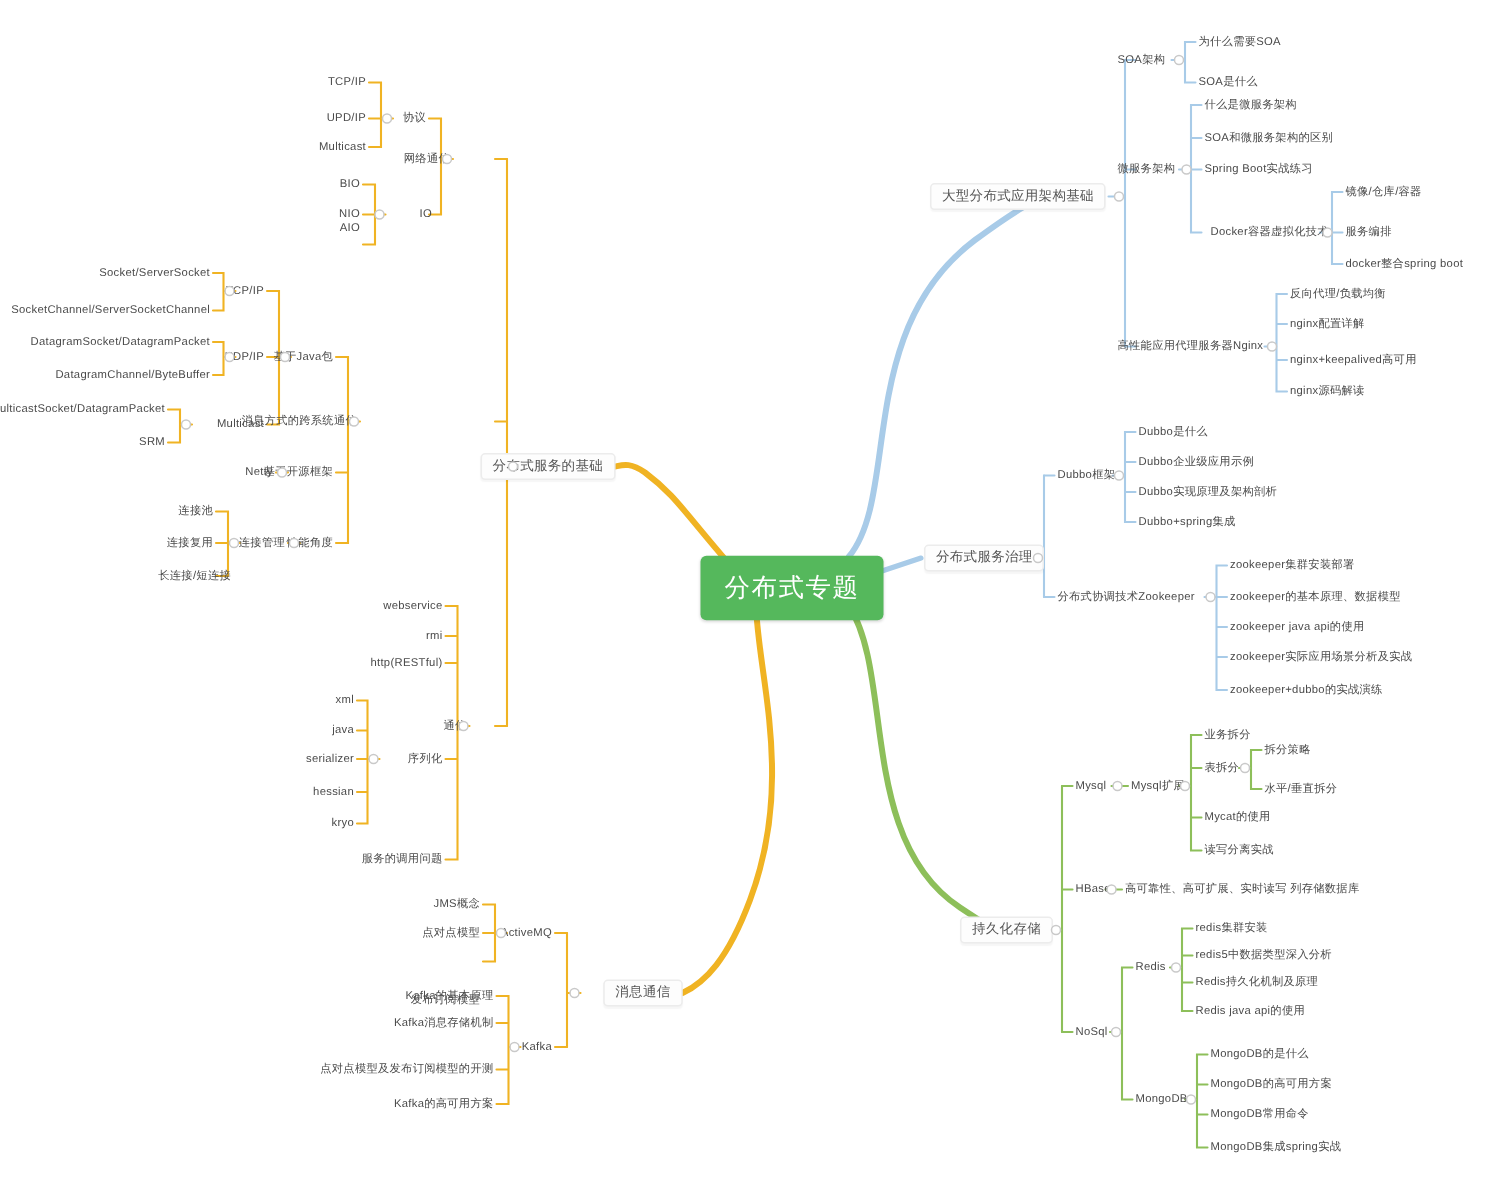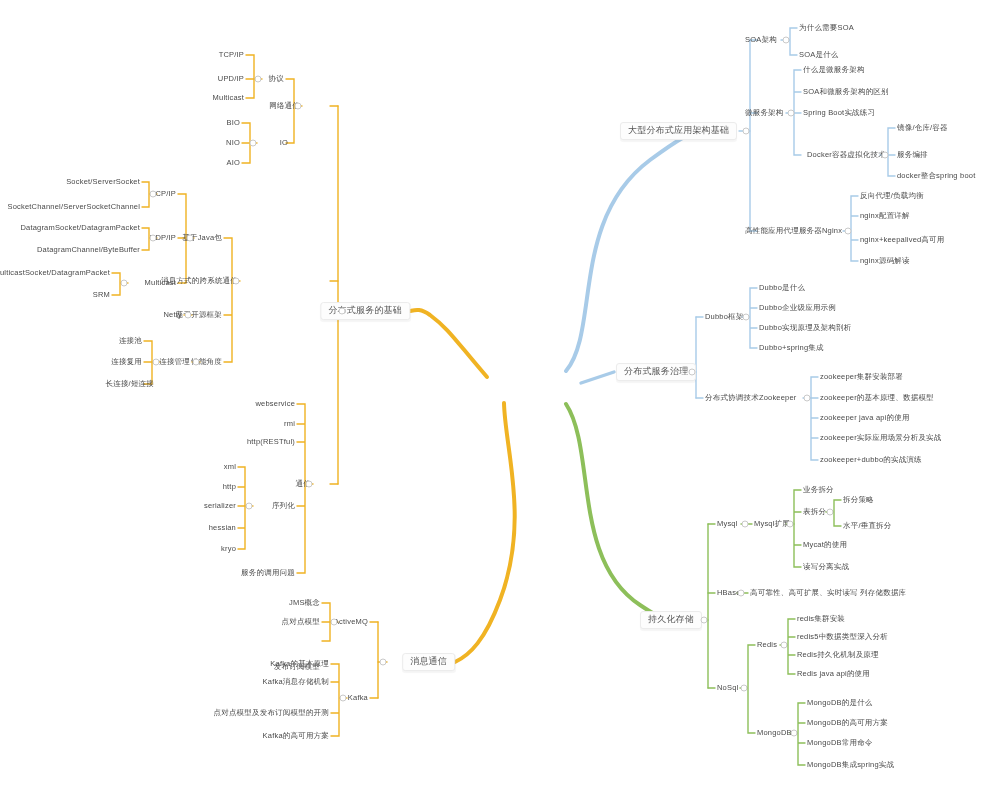--- a/index.html
+++ b/index.html
@@ -110,20 +110,21 @@
       <path d="M378,662 L378,622 M378,662 L378,698" stroke="#f0b323"></path>
       <path d="M378,622 L370,622" stroke="#f0b323"></path>
       <path d="M378,698 L370,698" stroke="#f0b323"></path>
 
       <path d="M338,622 L330,622 M330,622 L330,603 L322,603 M330,622 L330,622 L322,622 M330,622 L330,641 L322,641" stroke="#f0b323"></path>
 
       <path d="M347,698 L339,698 M339,698 L339,664 L331,664 M339,698 L339,682 L331,682 M339,698 L339,713 L331,713 M339,698 L339,736 L331,736" stroke="#f0b323"></path>
     </g>
   </svg>
 
+  <div class="root" style="left:528px;top:392px;">分布式专题</div>
 
   <div class="node l1" style="left:620px;top:131px;">大型分布式应用架构基础</div>
   <div class="bullet" style="left:746px;top:131px;"></div>
 
   <div class="node l2" style="left:745px;top:40px;">SOA架构</div>
   <div class="bullet" style="left:786px;top:40px;"></div>
   <div class="node l2" style="left:799px;top:28px;">为什么需要SOA</div>
   <div class="node l2" style="left:799px;top:55px;">SOA是什么</div>
 
   <div class="node l2" style="left:745px;top:113px;">微服务架构</div>
@@ -203,21 +204,21 @@
   <div class="bullet" style="left:298px;top:106px;"></div>
   <div class="node l2 r" style="left:284px;top:79px;">协议</div>
   <div class="bullet" style="left:258px;top:79px;"></div>
   <div class="node l2 r" style="left:244px;top:55px;">TCP/IP</div>
   <div class="node l2 r" style="left:244px;top:79px;padding-left:26px;">UPD/IP</div>
   <div class="node l2 r" style="left:244px;top:98px;">Multicast</div>
   <div class="node l2 r" style="left:288px;top:143px;">IO</div>
   <div class="bullet" style="left:253px;top:143px;"></div>
   <div class="node l2 r" style="left:240px;top:123px;">BIO</div>
   <div class="node l2 r" style="left:240px;top:143px;">NIO</div>
-  <div class="node l2 r" style="left:240px;top:163px;text-align:center;">AIO</div>
+  <div class="node l2 r" style="left:240px;top:152px;text-align:center;">AIO</div>
 
   <div class="node l2 r" style="left:238px;top:281px;">消息方式的跨系统通信</div>
   <div class="bullet" style="left:236px;top:281px;"></div>
   <div class="node l2 r" style="left:222px;top:238px;">基于Java包</div>
   <div class="bullet" style="left:190px;top:238px;"></div>
   <div class="node l2 r" style="left:176px;top:194px;">TCP/IP</div>
   <div class="bullet" style="left:153px;top:194px;"></div>
   <div class="node l2 r" style="left:140px;top:182px;">Socket/ServerSocket</div>
   <div class="node l2 r" style="left:140px;top:207px;padding-left:47px;">SocketChannel/ServerSocketChannel</div>
   <div class="node l2 r" style="left:176px;top:238px;">UDP/IP</div>
@@ -242,21 +243,21 @@
   <div class="node l2 r" style="left:142px;top:384px;margin-left:12px;">长连接/短连接</div>
 
   <div class="node l2 r" style="left:311px;top:484px;">通信</div>
   <div class="bullet" style="left:309px;top:484px;"></div>
   <div class="node l2 r" style="left:295px;top:404px;">webservice</div>
   <div class="node l2 r" style="left:295px;top:424px;">rmi</div>
   <div class="node l2 r" style="left:295px;top:442px;">http(RESTful)</div>
   <div class="node l2 r" style="left:295px;top:506px;">序列化</div>
   <div class="bullet" style="left:249px;top:506px;"></div>
   <div class="node l2 r" style="left:236px;top:467px;">xml</div>
-  <div class="node l2 r" style="left:236px;top:487px;">http</div>
+  <div class="node l2 r" style="left:236px;top:487px;">java</div>
   <div class="node l2 r" style="left:236px;top:506px;">serializer</div>
   <div class="node l2 r" style="left:236px;top:528px;">hessian</div>
   <div class="node l2 r" style="left:236px;top:549px;">kryo</div>
   <div class="node l2 r" style="left:295px;top:573px;">服务的调用问题</div>
 
   <div class="node l1 r" style="left:455px;top:662px;">消息通信</div>
   <div class="bullet" style="left:383px;top:662px;"></div>
 
   <div class="node l2 r" style="left:368px;top:622px;">ActiveMQ</div>
   <div class="bullet" style="left:334px;top:622px;"></div>

